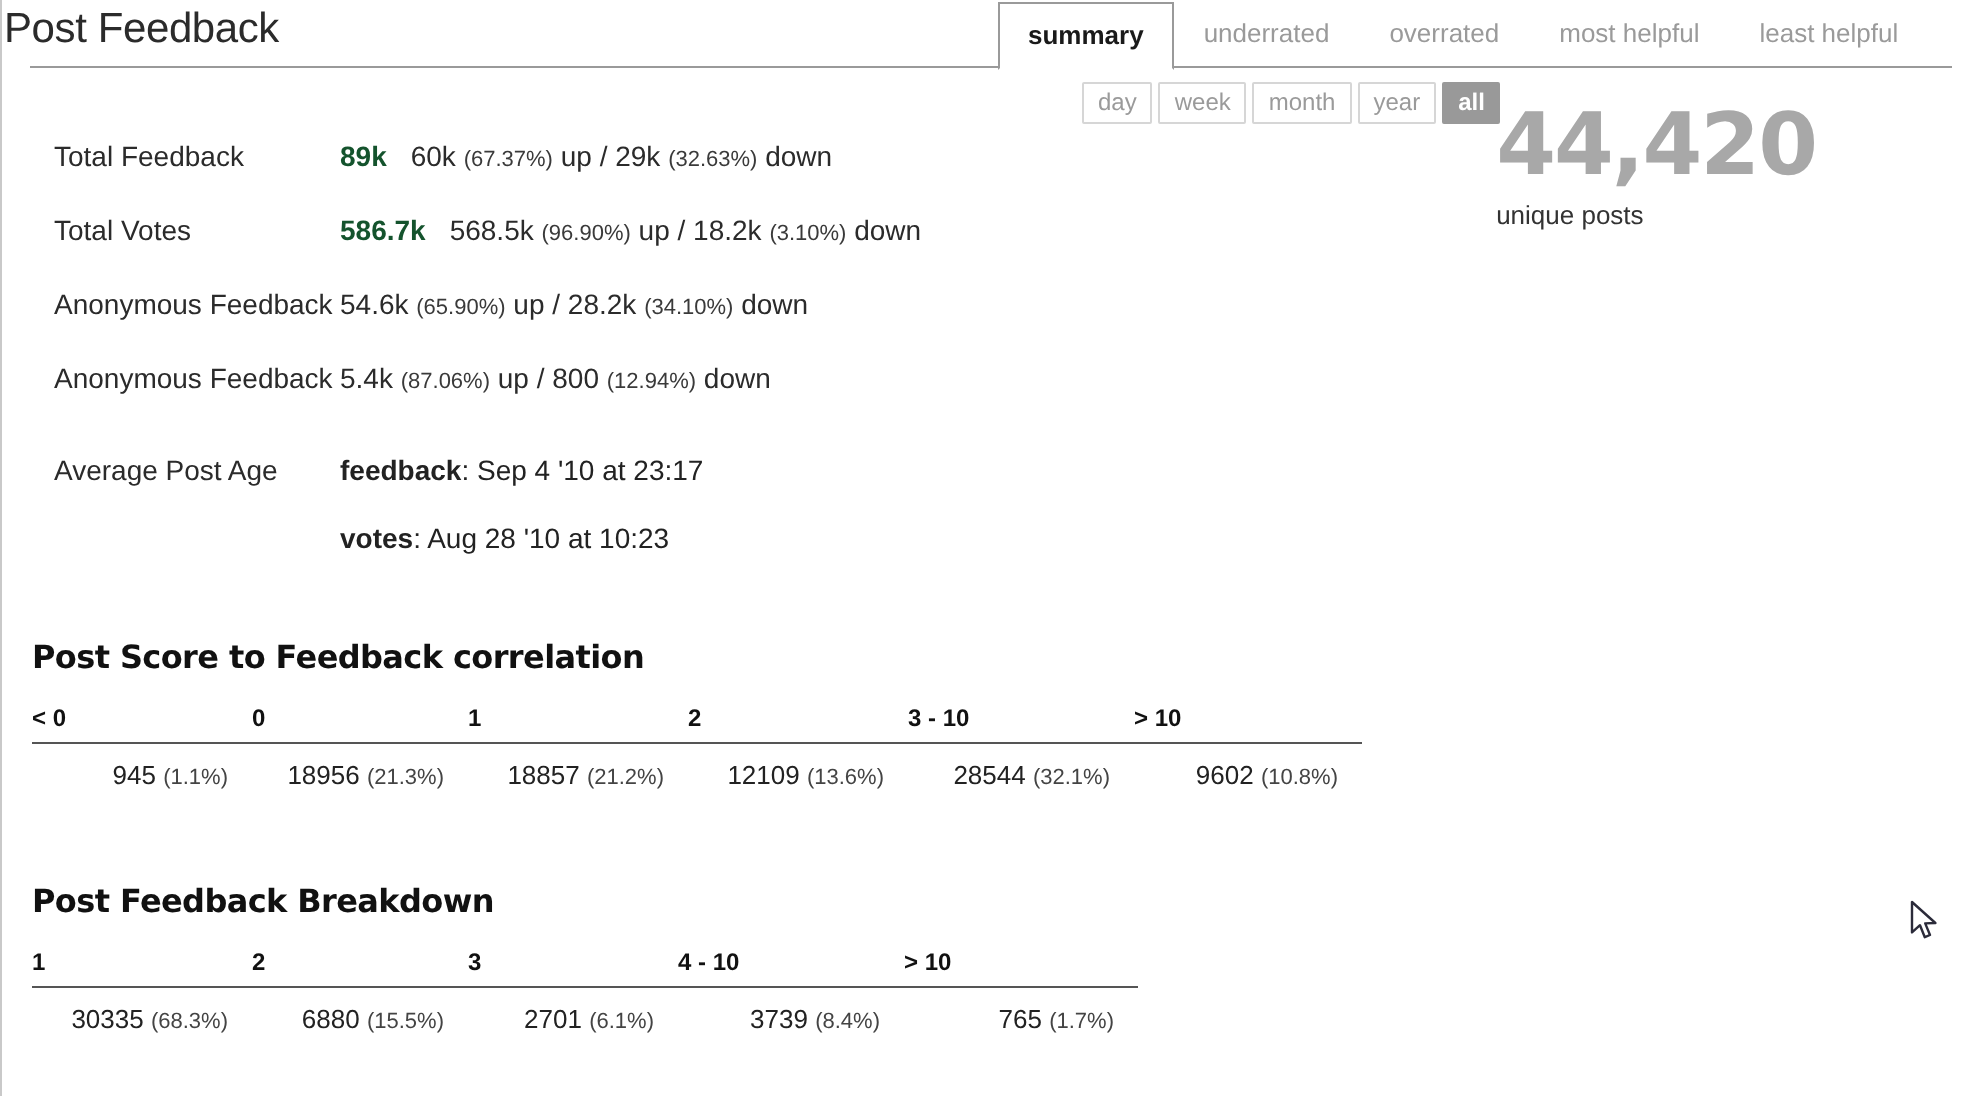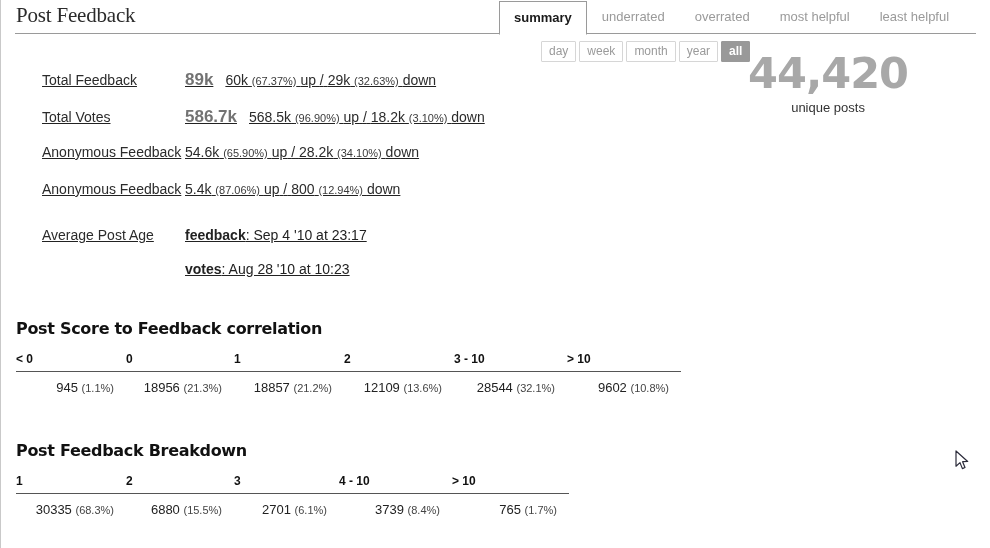--- a/index.html
+++ b/index.html
@@ -24,22 +24,22 @@
     background: #fff;
   }
 
   
   #header {
     position: relative;
     height: 34px;
   }
   #page-title {
     position: absolute;
-    left: 15px; top: 3px;
-    font-family: Liberation Serif, serif;
+    left: 1px; top: 3px;
+    font-family: Liberation Sans, sans-serif;
     font-size: 21px;
     font-weight: 400;
     color: #2b2b2b;
     letter-spacing: -0.2px;
     white-space: nowrap;
   }
   #header-rule {
     position: absolute;
     left: 14px; top: 33px;
     width: 961px;
@@ -101,43 +101,42 @@
     background: #999999;
     color: #ffffff;
     border: 1px solid #999999;
     font-weight: bold;
   }
 
   
   #unique-posts-block {
     position: absolute;
     right: 82px; top: 50px;
-    text-align: center;
+    text-align: left;
     z-index: 3;
   }
   #unique-posts-count {
     font-family: "DejaVu Sans", sans-serif;
     font-size: 43px;
     line-height: 46px;
     font-weight: bold;
     color: #a8a8a8;
     letter-spacing: -1px;
   }
   #unique-posts-label {
     font-size: 13px;
     color: #333333;
     margin-top: 4px;
   }
 
   
   #summary-stats {
     position: absolute;
-    left: 16px; top: 70px;
+    left: 1px; top: 70px;
     width: 700px;
-    text-decoration: underline;
   }
   .stat-row {
     display: flex;
     align-items: baseline;
     height: 37px;
   }
   .stat-label {
     width: 168px;
     padding-left: 25px;
     font-size: 14px;
@@ -145,23 +144,23 @@
     white-space: nowrap;
   }
   .stat-value {
     font-size: 14px;
     color: #2b2b2b;
     white-space: nowrap;
     display: flex;
     align-items: baseline;
   }
   .stat-big {
-    font-size: 17px;
-    font-weight: bold;
-    color: #737373;
+    font-size: 14px;
+    font-weight: bold;
+    color: #14532d;
     margin-right: 12px;
     white-space: nowrap;
   }
   .pct { font-size: 11px; color: #3a3a3a; }
   .stat-sub { white-space: nowrap; }
   .agekey { font-weight: bold; }
   #age-row { height: auto; }
   #age-lines { display: block; }
   #age-lines .age-line { font-size: 14px; line-height: 34px; white-space: nowrap; }
 

